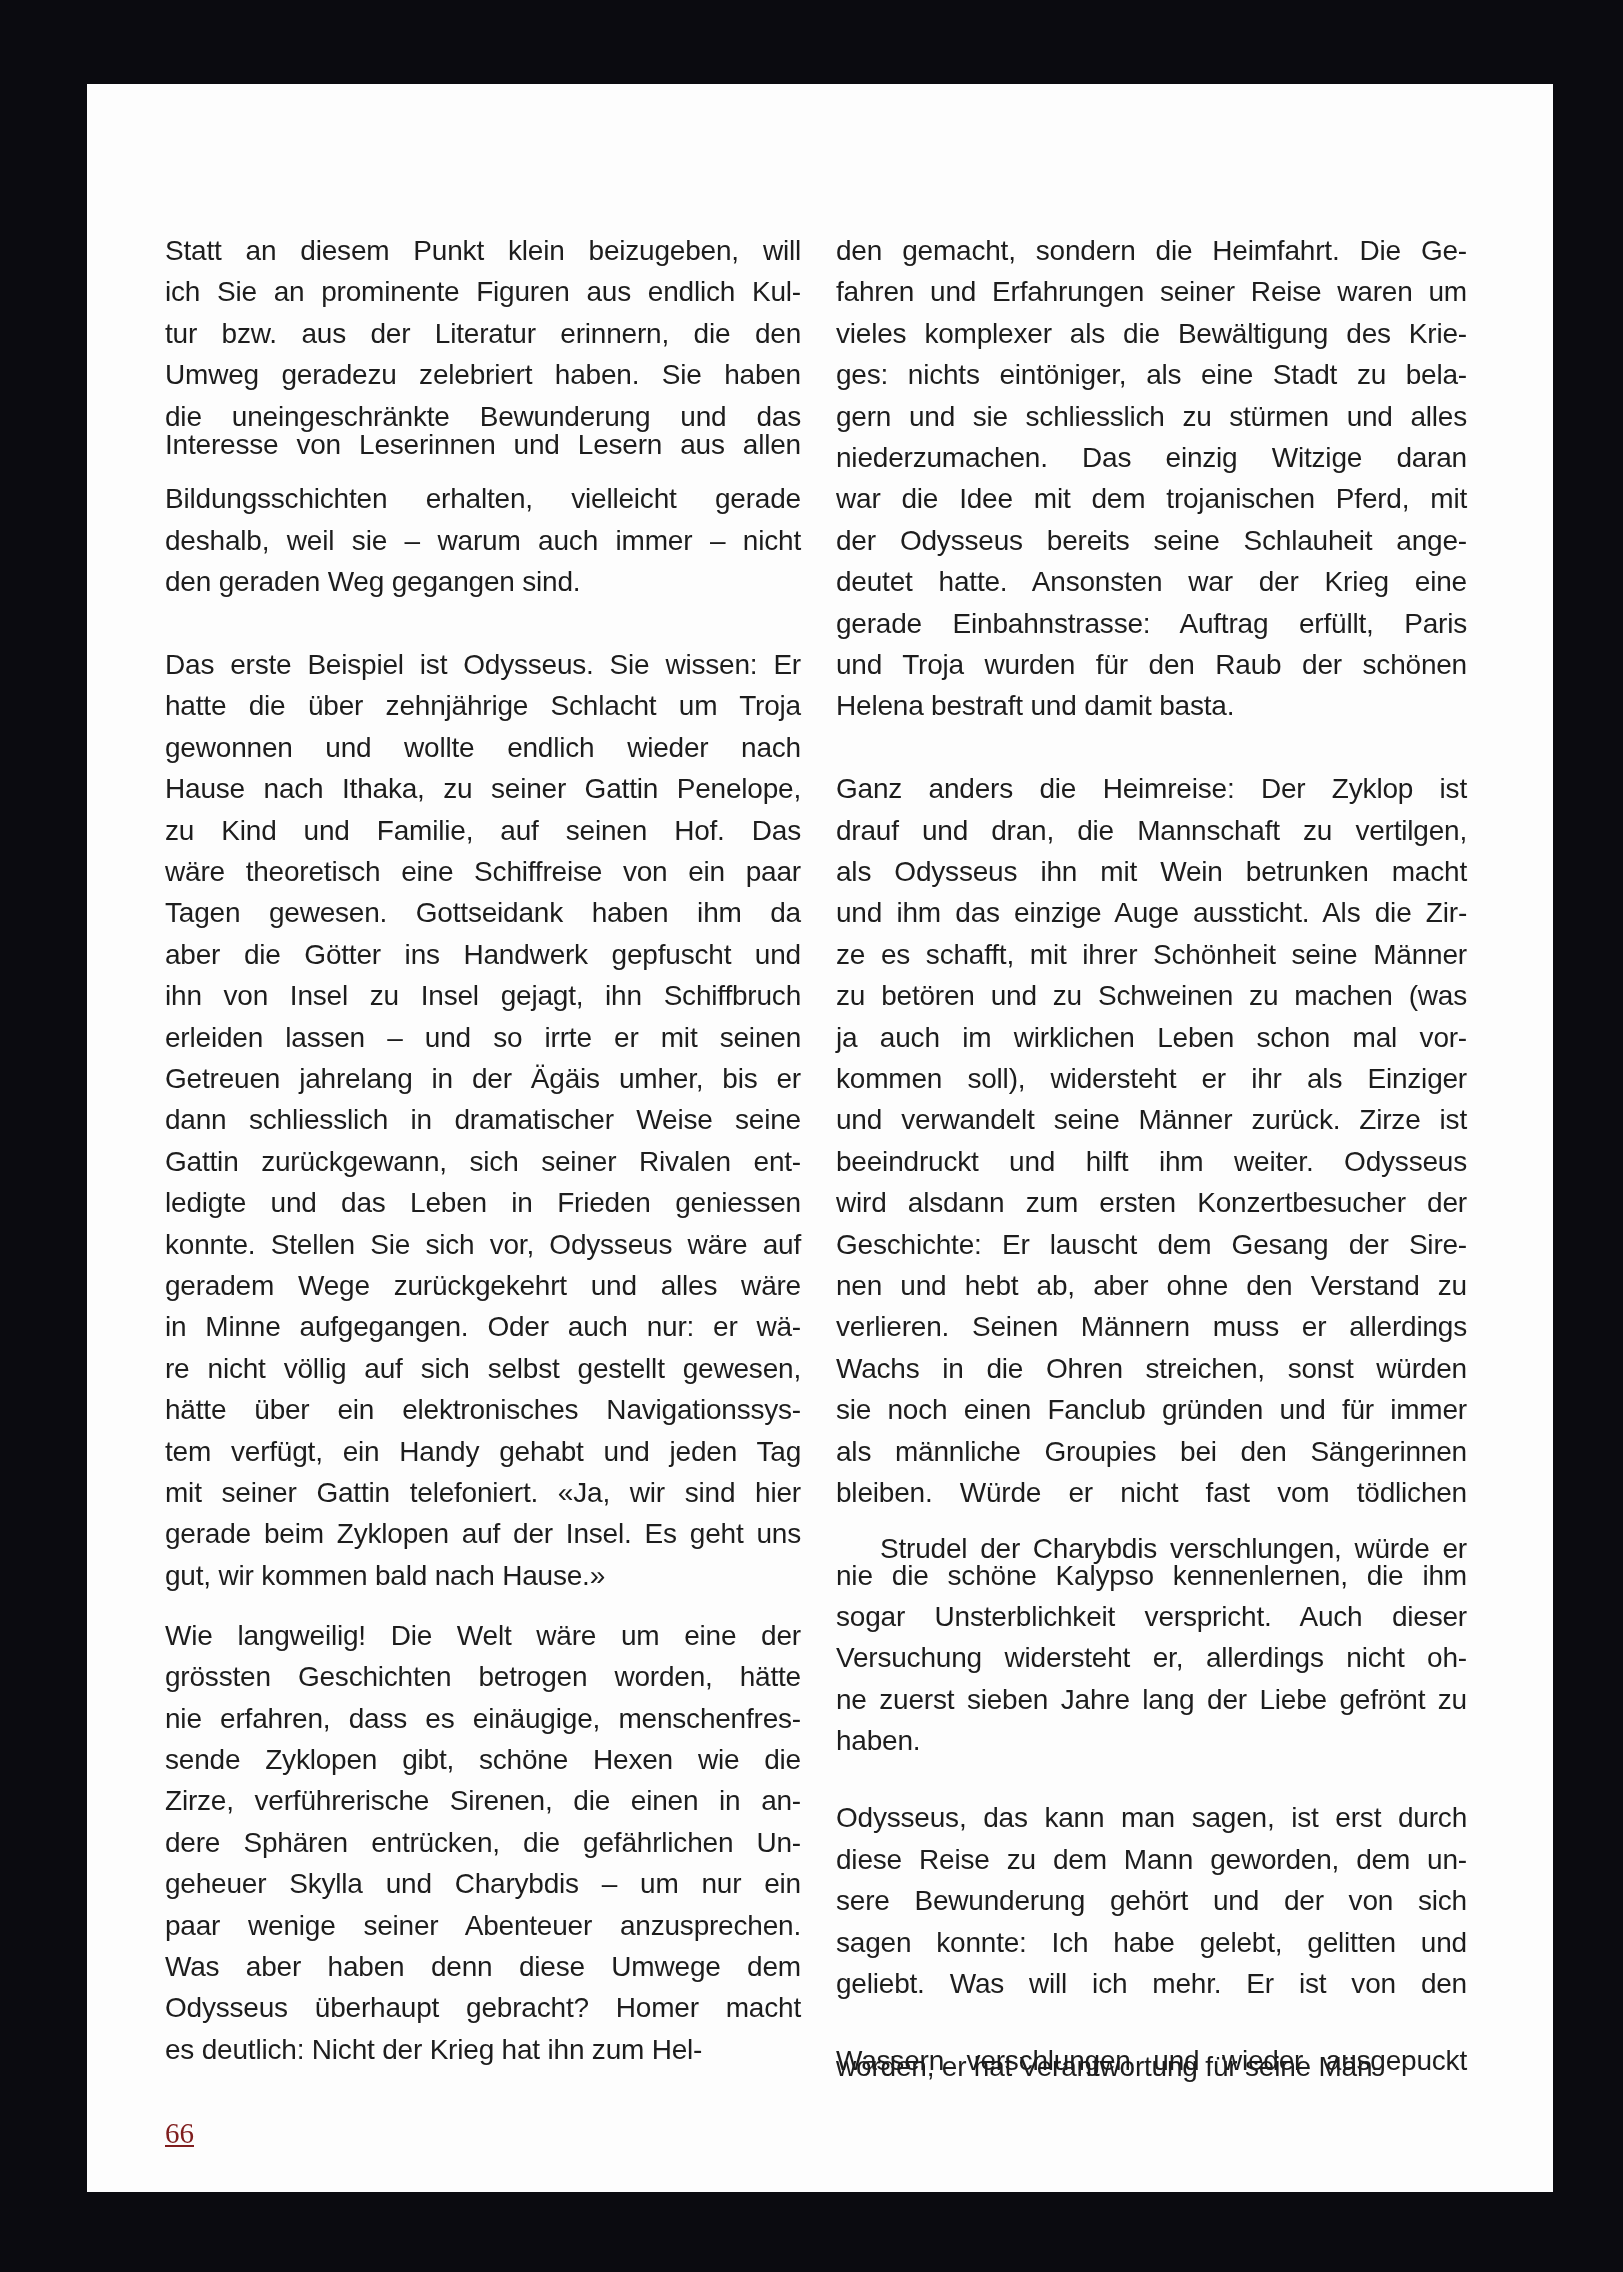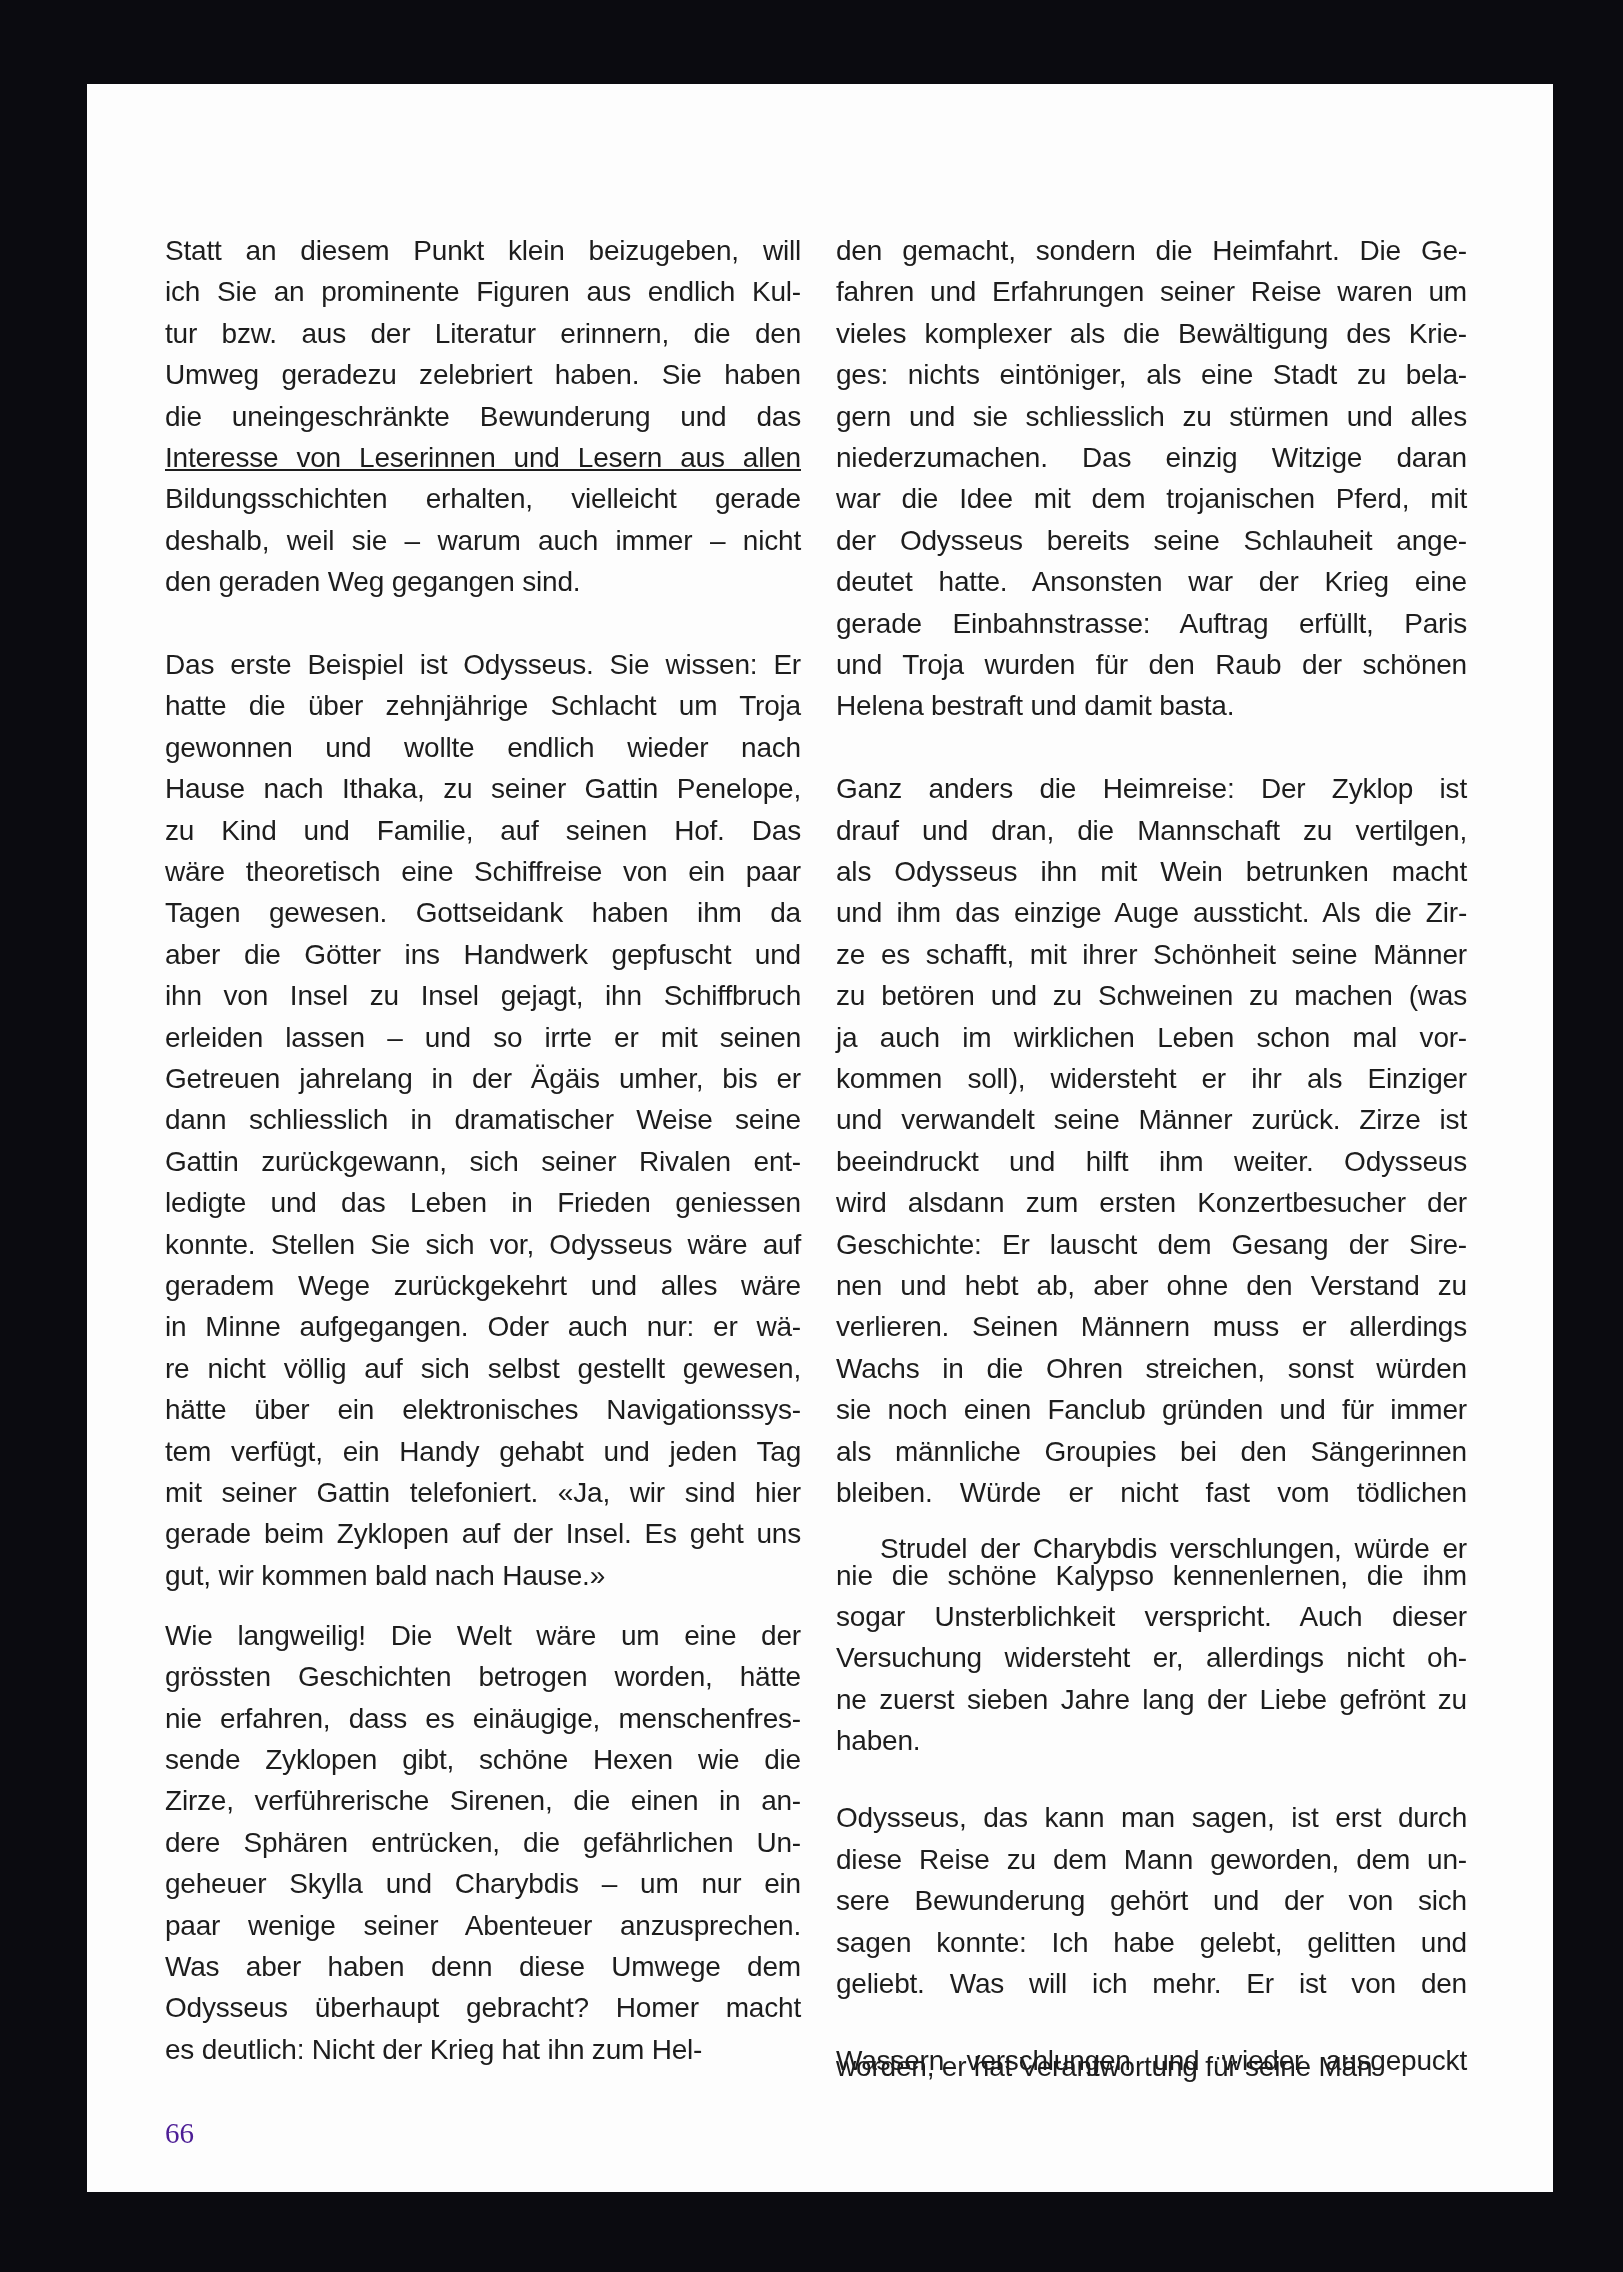--- a/index.html
+++ b/index.html
@@ -31,35 +31,36 @@
     text-align-last: justify;
     letter-spacing: -0.2px;
   }
   .line.last { text-align-last: left; }
   .page-number {
     position: absolute;
     left: 78px; top: 2029px;
     font-family: "Liberation Serif", serif;
     font-size: 29px;
     line-height: 41px;
-    color: #4c1d95;
+    color: #7f1d1d;
+    text-decoration: underline;
   }
 </style>
 </head>
 <body>
 
 <div class="page">
   <div class="col col-left" id="col-left">
       <div>
         <div class="line" style="top: 146px;">Statt an diesem Punkt klein beizugeben, will</div>
         <div class="line" style="top: 187px;">ich Sie an prominente Figuren aus endlich Kul-</div>
         <div class="line" style="top: 229px;">tur bzw. aus der Literatur erinnern, die den</div>
         <div class="line" style="top: 270px;">Umweg geradezu zelebriert haben. Sie haben</div>
         <div class="line" style="top: 312px;">die uneingeschränkte Bewunderung und das</div>
-        <div class="line" style="top: 353px; text-decoration: underline;">Interesse von Leserinnen und Lesern aus allen</div>
+        <div class="line" style="top: 340px;">Interesse von Leserinnen und Lesern aus allen</div>
         <div class="line" style="top: 394px;">Bildungsschichten erhalten, vielleicht gerade</div>
         <div class="line" style="top: 436px;">deshalb, weil sie – warum auch immer – nicht</div>
         <div class="line last" style="top: 477px;">den geraden Weg gegangen sind.</div>
       </div>
       <div>
         <div class="line" style="top: 560px;">Das erste Beispiel ist Odysseus. Sie wissen: Er</div>
         <div class="line" style="top: 601px;">hatte die über zehnjährige Schlacht um Troja</div>
         <div class="line" style="top: 643px;">gewonnen und wollte endlich wieder nach</div>
         <div class="line" style="top: 684px;">Hause nach Ithaka, zu seiner Gattin Penelope,</div>
         <div class="line" style="top: 726px;">zu Kind und Familie, auf seinen Hof. Das</div>

